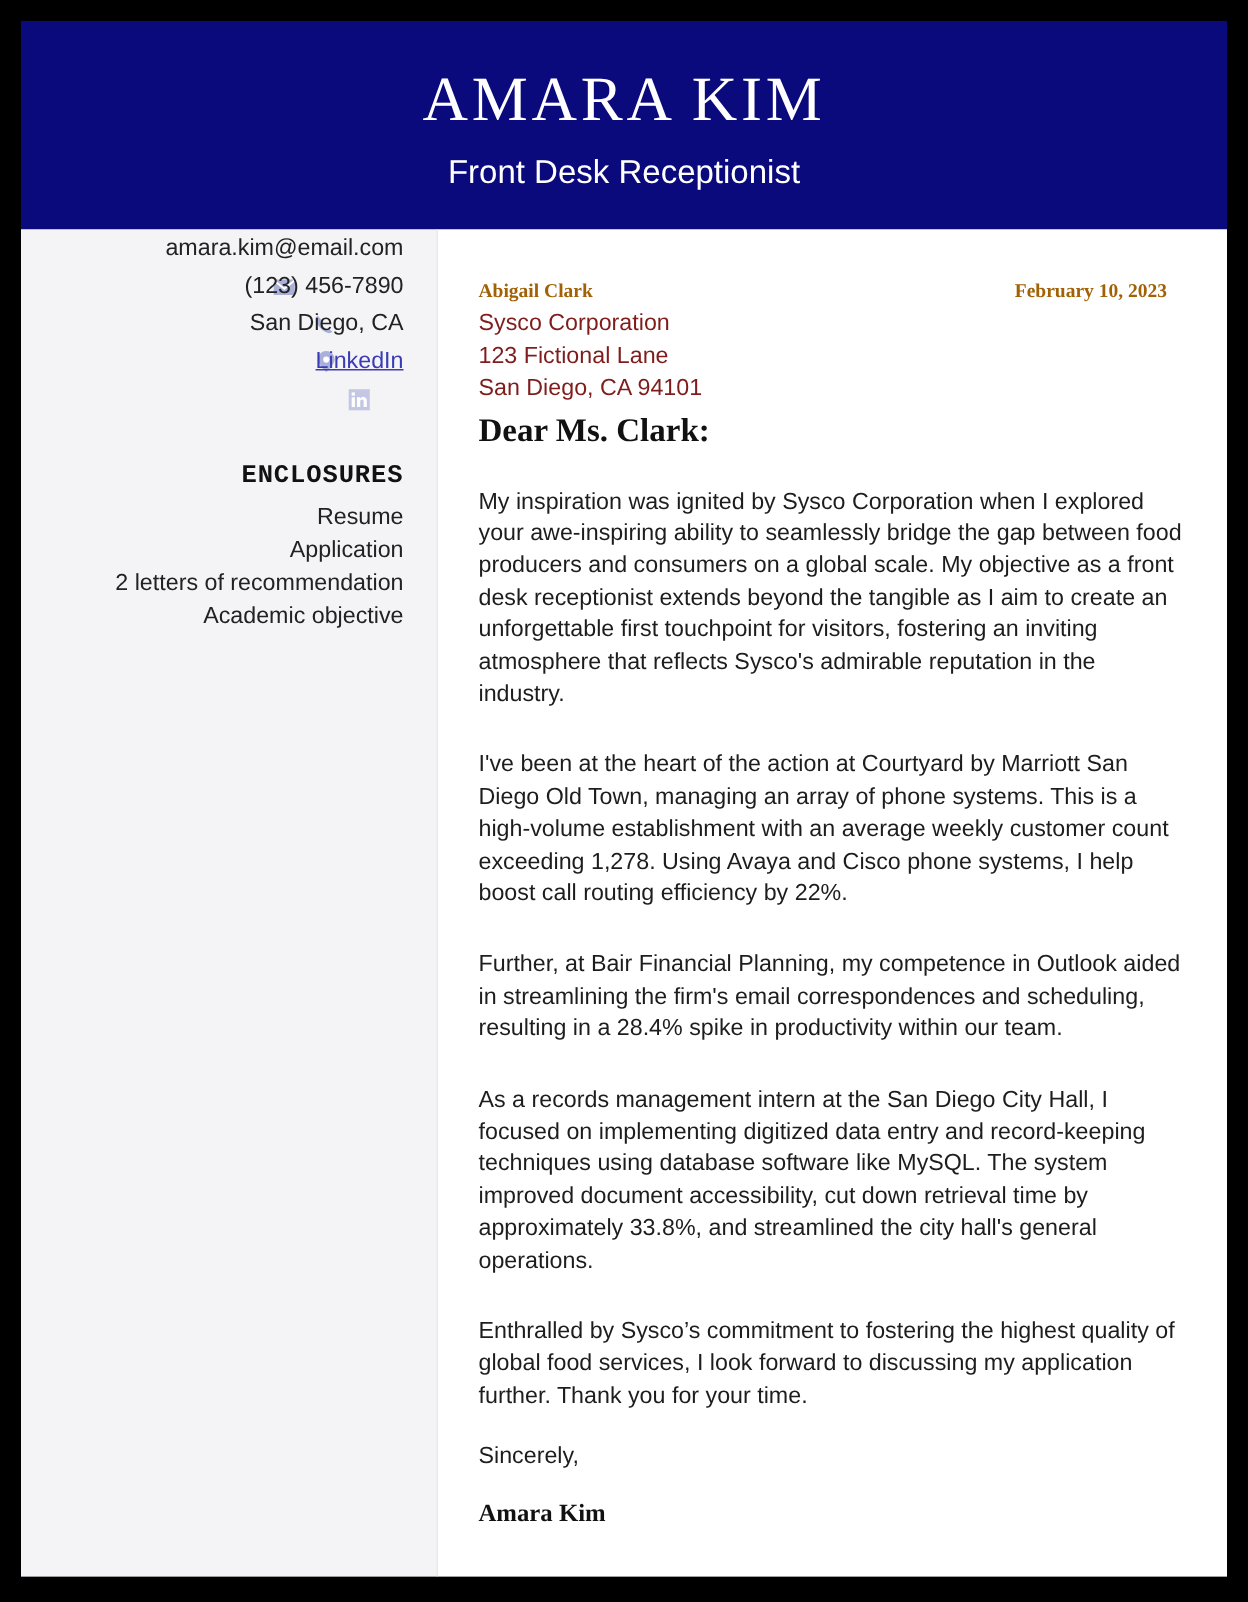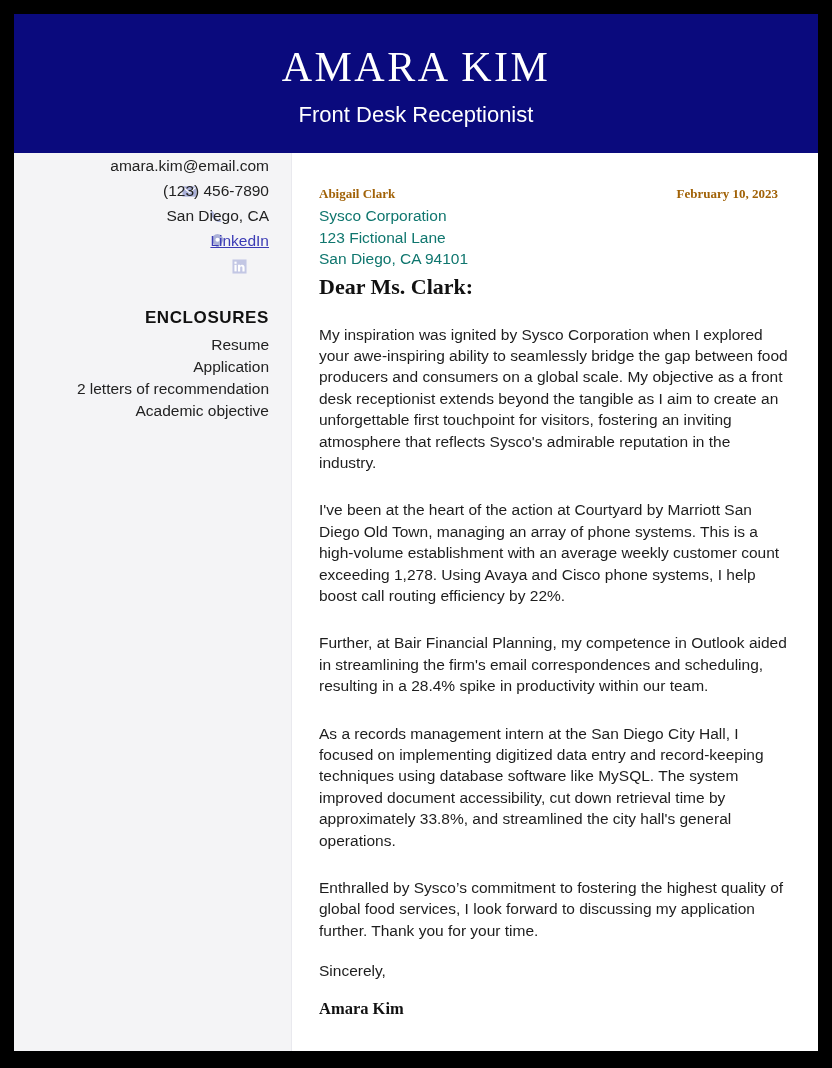--- a/index.html
+++ b/index.html
@@ -118,21 +118,21 @@
     display: block;
   }
 
   .enclosures {
     margin-top: 32px;
     display: flex;
     flex-direction: column;
     align-items: flex-end;
   }
   .enclosures-title {
-    font-family: Liberation Sans, sans-serif;
+    font-family: Liberation Mono, monospace;
     font-weight: bold;
     font-size: 17px;
     line-height: 24px;
     color: #111111;
     letter-spacing: 0.6px;
     margin-bottom: 4px;
   }
   .enclosure-item {
     font-size: 15.5px;
     line-height: 22px;
@@ -165,21 +165,21 @@
   }
   .letter-date {
     padding-right: 12px;
   }
   .recipient-lines {
     margin-top: 0;
   }
   .recipient-line {
     font-size: 15.5px;
     line-height: 21.5px;
-    color: #0f766e;
+    color: #7f1d1d;
     white-space: nowrap;
   }
 
   .salutation {
     font-family: "Liberation Serif", serif;
     font-weight: bold;
     font-size: 22px;
     line-height: 22px;
     color: #111111;
     margin-top: 6px;

